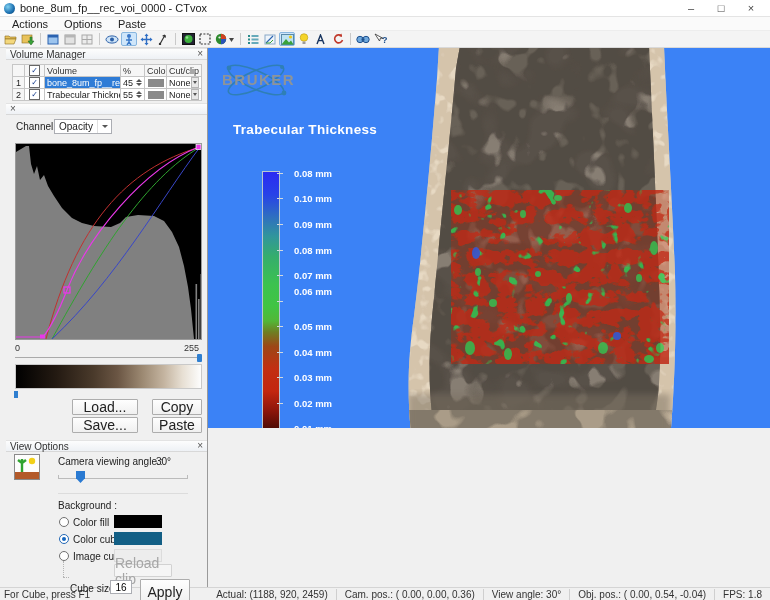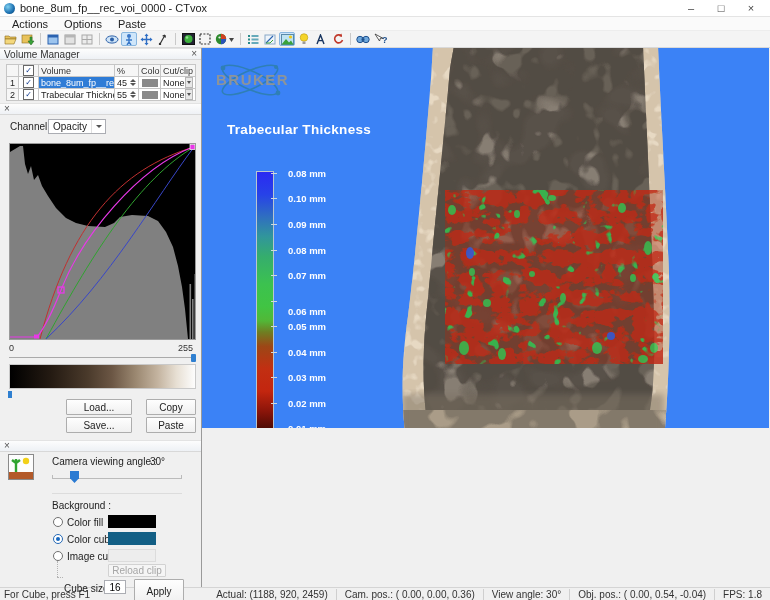--- a/index.html
+++ b/index.html
@@ -9,21 +9,21 @@
   .title-text{font-size:11px;color:#222;flex:1;}
   .win-controls{display:flex;gap:0;}
   .win-btn{width:30px;text-align:center;font-size:11px;color:#444;cursor:default;}
   .menubar{height:13px;background:#fafafa;display:flex;align-items:center;padding-left:4px;border-bottom:1px solid #ededed;}
   .menu-item{padding:0 8px;font-size:11px;color:#222;}
   .toolbar{height:16px;background:#f4f4f4;border-bottom:1px solid #d9d9d9;display:flex;align-items:center;padding-left:3px;gap:1px;}
   .tbi{width:16px;height:14px;display:flex;align-items:center;justify-content:center;border:1px solid transparent;border-radius:2px;box-sizing:border-box;}
   .tbi.pressed{background:#cfe6fa;border-color:#88b6df;}
   .tbsep{width:1px;height:12px;background:#c9c9c9;margin:0 3px;}
   .main{display:flex;height:539px;}
-  .left-panel{width:202px;background:#f0f0f0;position:relative;flex:0 0 auto;border-right:1px solid #9a9a9a;box-sizing:border-box;}
+  .left-panel{width:202px;background:#f0f0f0;position:relative;flex:0 0 auto;border-right:1px solid #9a9a9a;box-sizing:border-box;margin-left:6px;}
   .panel{position:absolute;left:0;width:100%;box-sizing:border-box;}
   .panel-hdr{height:12px;background:linear-gradient(#fdfdfd,#eef1f5);border-top:1px solid #e3e3e3;border-bottom:1px solid #d8d8d8;display:flex;align-items:center;padding:0 4px;box-sizing:border-box;}
   .panel-hdr .t{flex:1;font-size:10px;color:#333;}
   .panel-hdr .x{font-size:10px;color:#555;line-height:10px;}
   
   .vm-table{position:absolute;left:6px;top:16px;display:grid;grid-template-columns:12px 20px 76px 24px 22px 35px;border-top:1px solid #c6c6c6;border-left:1px solid #c6c6c6;background:#fff;}
   .vm-cell{border-right:1px solid #c6c6c6;border-bottom:1px solid #c6c6c6;height:12px;display:flex;align-items:center;padding:0 2px;box-sizing:border-box;font-size:9px;overflow:hidden;white-space:nowrap;background:#fff;}
   .vm-head{background:#f6f6f6;color:#333;}
   .vm-num{justify-content:center;background:#f6f6f6;}
   .chk{width:9px;height:9px;border:1px solid #666;background:#fff;display:flex;align-items:center;justify-content:center;font-size:8px;line-height:8px;color:#123a8c;margin:auto;}
@@ -37,21 +37,21 @@
   
   .combo{position:absolute;border:1px solid #abadb3;background:#fff;height:15px;display:flex;align-items:center;padding-left:4px;box-sizing:border-box;font-size:10px;}
   .combo .arr{margin-left:auto;width:13px;height:100%;display:flex;align-items:center;justify-content:center;border-left:1px solid #e0e0e0;}
   .histo{position:absolute;left:9px;top:40px;width:187px;height:197px;border:1px solid #9a9a9a;background:#000;box-sizing:border-box;}
   .axislbl{position:absolute;font-size:9px;color:#333;}
   .hslider{position:absolute;left:9px;top:251px;width:187px;height:8px;}
   .hslider .groove{position:absolute;left:0;top:3px;width:100%;height:1px;background:#aaa;}
   .hslider .handle{position:absolute;right:0;top:0;width:5px;height:8px;background:#2f7fd0;border-radius:1px;}
   .gradbar{position:absolute;left:9px;top:261px;width:187px;height:25px;border:1px solid #c9c9c9;box-sizing:border-box;background:linear-gradient(to right,#000 0%,#241a12 22%,#4a3a2b 42%,#6b5644 55%,#9b8871 68%,#c4b4a0 80%,#e7dfd3 90%,#fdfdfd 100%);}
   .gradtick{position:absolute;left:8px;top:288px;width:4px;height:7px;background:#2f7fd0;}
-  .btn{position:absolute;height:16px;border:1px solid #adadad;background:linear-gradient(#fefefe,#f0f0f0);font-size:10px;font-family:"Liberation Sans",sans-serif;display:flex;align-items:center;justify-content:center;box-sizing:border-box;border-radius:1px;color:#222;}
+  .btn{position:absolute;height:16px;border:1px solid #adadad;background:linear-gradient(#fefefe,#f0f0f0);font-size:14px;font-family:"Liberation Sans",sans-serif;display:flex;align-items:center;justify-content:center;box-sizing:border-box;border-radius:1px;color:#222;}
   .btn.dis{color:#a6a6a6;background:#f5f5f5;border-color:#d2d2d2;}
   
   .vo-icon{position:absolute;left:8px;top:14px;width:26px;height:26px;border:1px solid #8a8a8a;background:#fff;box-sizing:border-box;box-shadow:inset 1px 1px 0 #ccc;}
   .lbl{position:absolute;font-size:10px;color:#222;white-space:nowrap;}
   .cam-slider{position:absolute;left:52px;top:30px;width:130px;height:14px;}
   .cam-slider .groove{position:absolute;left:0;top:8px;width:100%;height:1px;background:#bbb;}
   .cam-slider .etick{position:absolute;top:5px;width:1px;height:4px;background:#bbb;}
   .cam-slider .handle{position:absolute;left:18px;top:1px;width:9px;height:12px;background:#2a7ad2;clip-path:polygon(0 0,100% 0,100% 60%,50% 100%,0 60%);}
   .vo-sep{position:absolute;left:52px;top:53px;width:130px;height:1px;background:#dcdcdc;}
   .radio{position:absolute;width:10px;height:10px;border:1px solid #707070;border-radius:50%;background:#fff;box-sizing:border-box;}
@@ -333,20 +333,21 @@
       <div class="gradbar"></div>
       <div class="gradtick"></div>
       <div class="btn" style="left:66px;top:296px;width:66px;">Load...</div>
       <div class="btn" style="left:146px;top:296px;width:50px;">Copy</div>
       <div class="btn" style="left:66px;top:314px;width:66px;">Save...</div>
       <div class="btn" style="left:146px;top:314px;width:50px;">Paste</div>
     </div>
 
     <div class="panel" style="top:392px;height:147px;">
       <div class="panel-hdr">
+        <span class="t">View Options</span>
         <span class="x">×</span>
       </div>
       <div class="vo-icon">
         <svg width="24" height="24">
             <rect width="24" height="24" fill="#fdfdfd"></rect>
             <circle cx="17" cy="6" r="3.2" fill="#f2d018"></circle>
             <path d="M7,4 v14 M7,8 l-4,-3 M7,8 l4,-3" stroke="#2fa32f" stroke-width="2.4" fill="none"></path>
             <rect x="0" y="17" width="24" height="7" fill="#b35a2a"></rect>
           </svg>
       </div>
@@ -491,21 +492,21 @@
         <div class="cbar-tick" style="top:181px;"></div>
         <div class="cbar-tick" style="top:206px;"></div>
         <div class="cbar-tick" style="top:232px;"></div>
         <div class="cbar-tick" style="top:257px;"></div>
         <div class="cbar-tick" style="top:282px;"></div>
       <span class="cbar-lbl" style="top:2px;">0.08 mm</span>
       <span class="cbar-lbl" style="top:27px;">0.10 mm</span>
       <span class="cbar-lbl" style="top:53px;">0.09 mm</span>
       <span class="cbar-lbl" style="top:79px;">0.08 mm</span>
       <span class="cbar-lbl" style="top:104px;">0.07 mm</span>
-      <span class="cbar-lbl" style="top:140px;">0.06 mm</span>
+      <span class="cbar-lbl" style="top:120px;">0.06 mm</span>
       <span class="cbar-lbl" style="top:155px;">0.05 mm</span>
       <span class="cbar-lbl" style="top:181px;">0.04 mm</span>
       <span class="cbar-lbl" style="top:206px;">0.03 mm</span>
       <span class="cbar-lbl" style="top:232px;">0.02 mm</span>
       <span class="cbar-lbl" style="top:257px;">0.01 mm</span>
       <span class="cbar-lbl" style="top:282px;">0.00 mm</span>
     </div>
 
     <svg width="90" height="62" viewBox="0 0 90 62" style="position:absolute;left:18px;top:466px;">
       <line x1="16" y1="39" x2="40" y2="40" stroke="#d22" stroke-width="1.4"></line>

